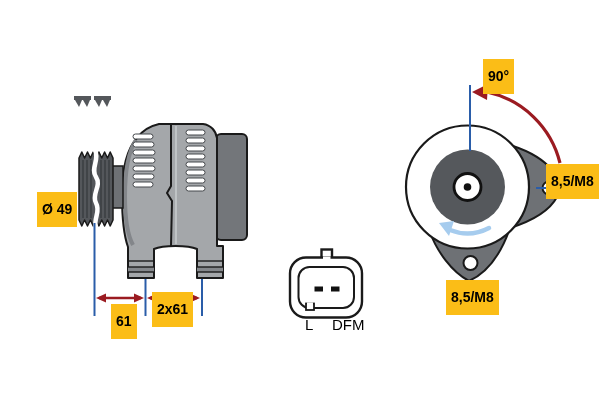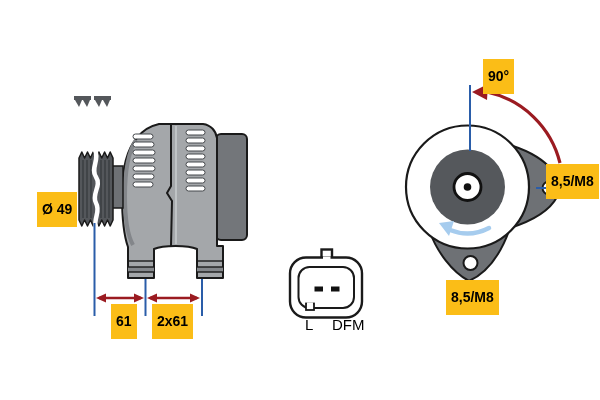--- a/index.html
+++ b/index.html
@@ -168,21 +168,21 @@
       </g>
     </g>
   </svg>
 
 
 
   <div class="lbl" style="left:37px; top:192px;">Ø 49</div>
 
   <div class="lbl" style="left:111px; top:304px;">61</div>
 
-  <div class="lbl" style="left:152px; top:304px;">2x61</div>
+  <div class="lbl" style="left:152px; top:292px;">2x61</div>
 
   <div class="lbl" style="left:483px; top:59px;">90°</div>
 
   <div class="lbl" style="left:546px; top:164px;">8,5/M8</div>
 
   <div class="lbl" style="left:446px; top:280px;">8,5/M8</div>
 
   <div class="lbl plain" style="left:305px; top:316px;">L</div>
 
   <div class="lbl plain" style="left:332px; top:316px;text-align:center;">DFM</div>

